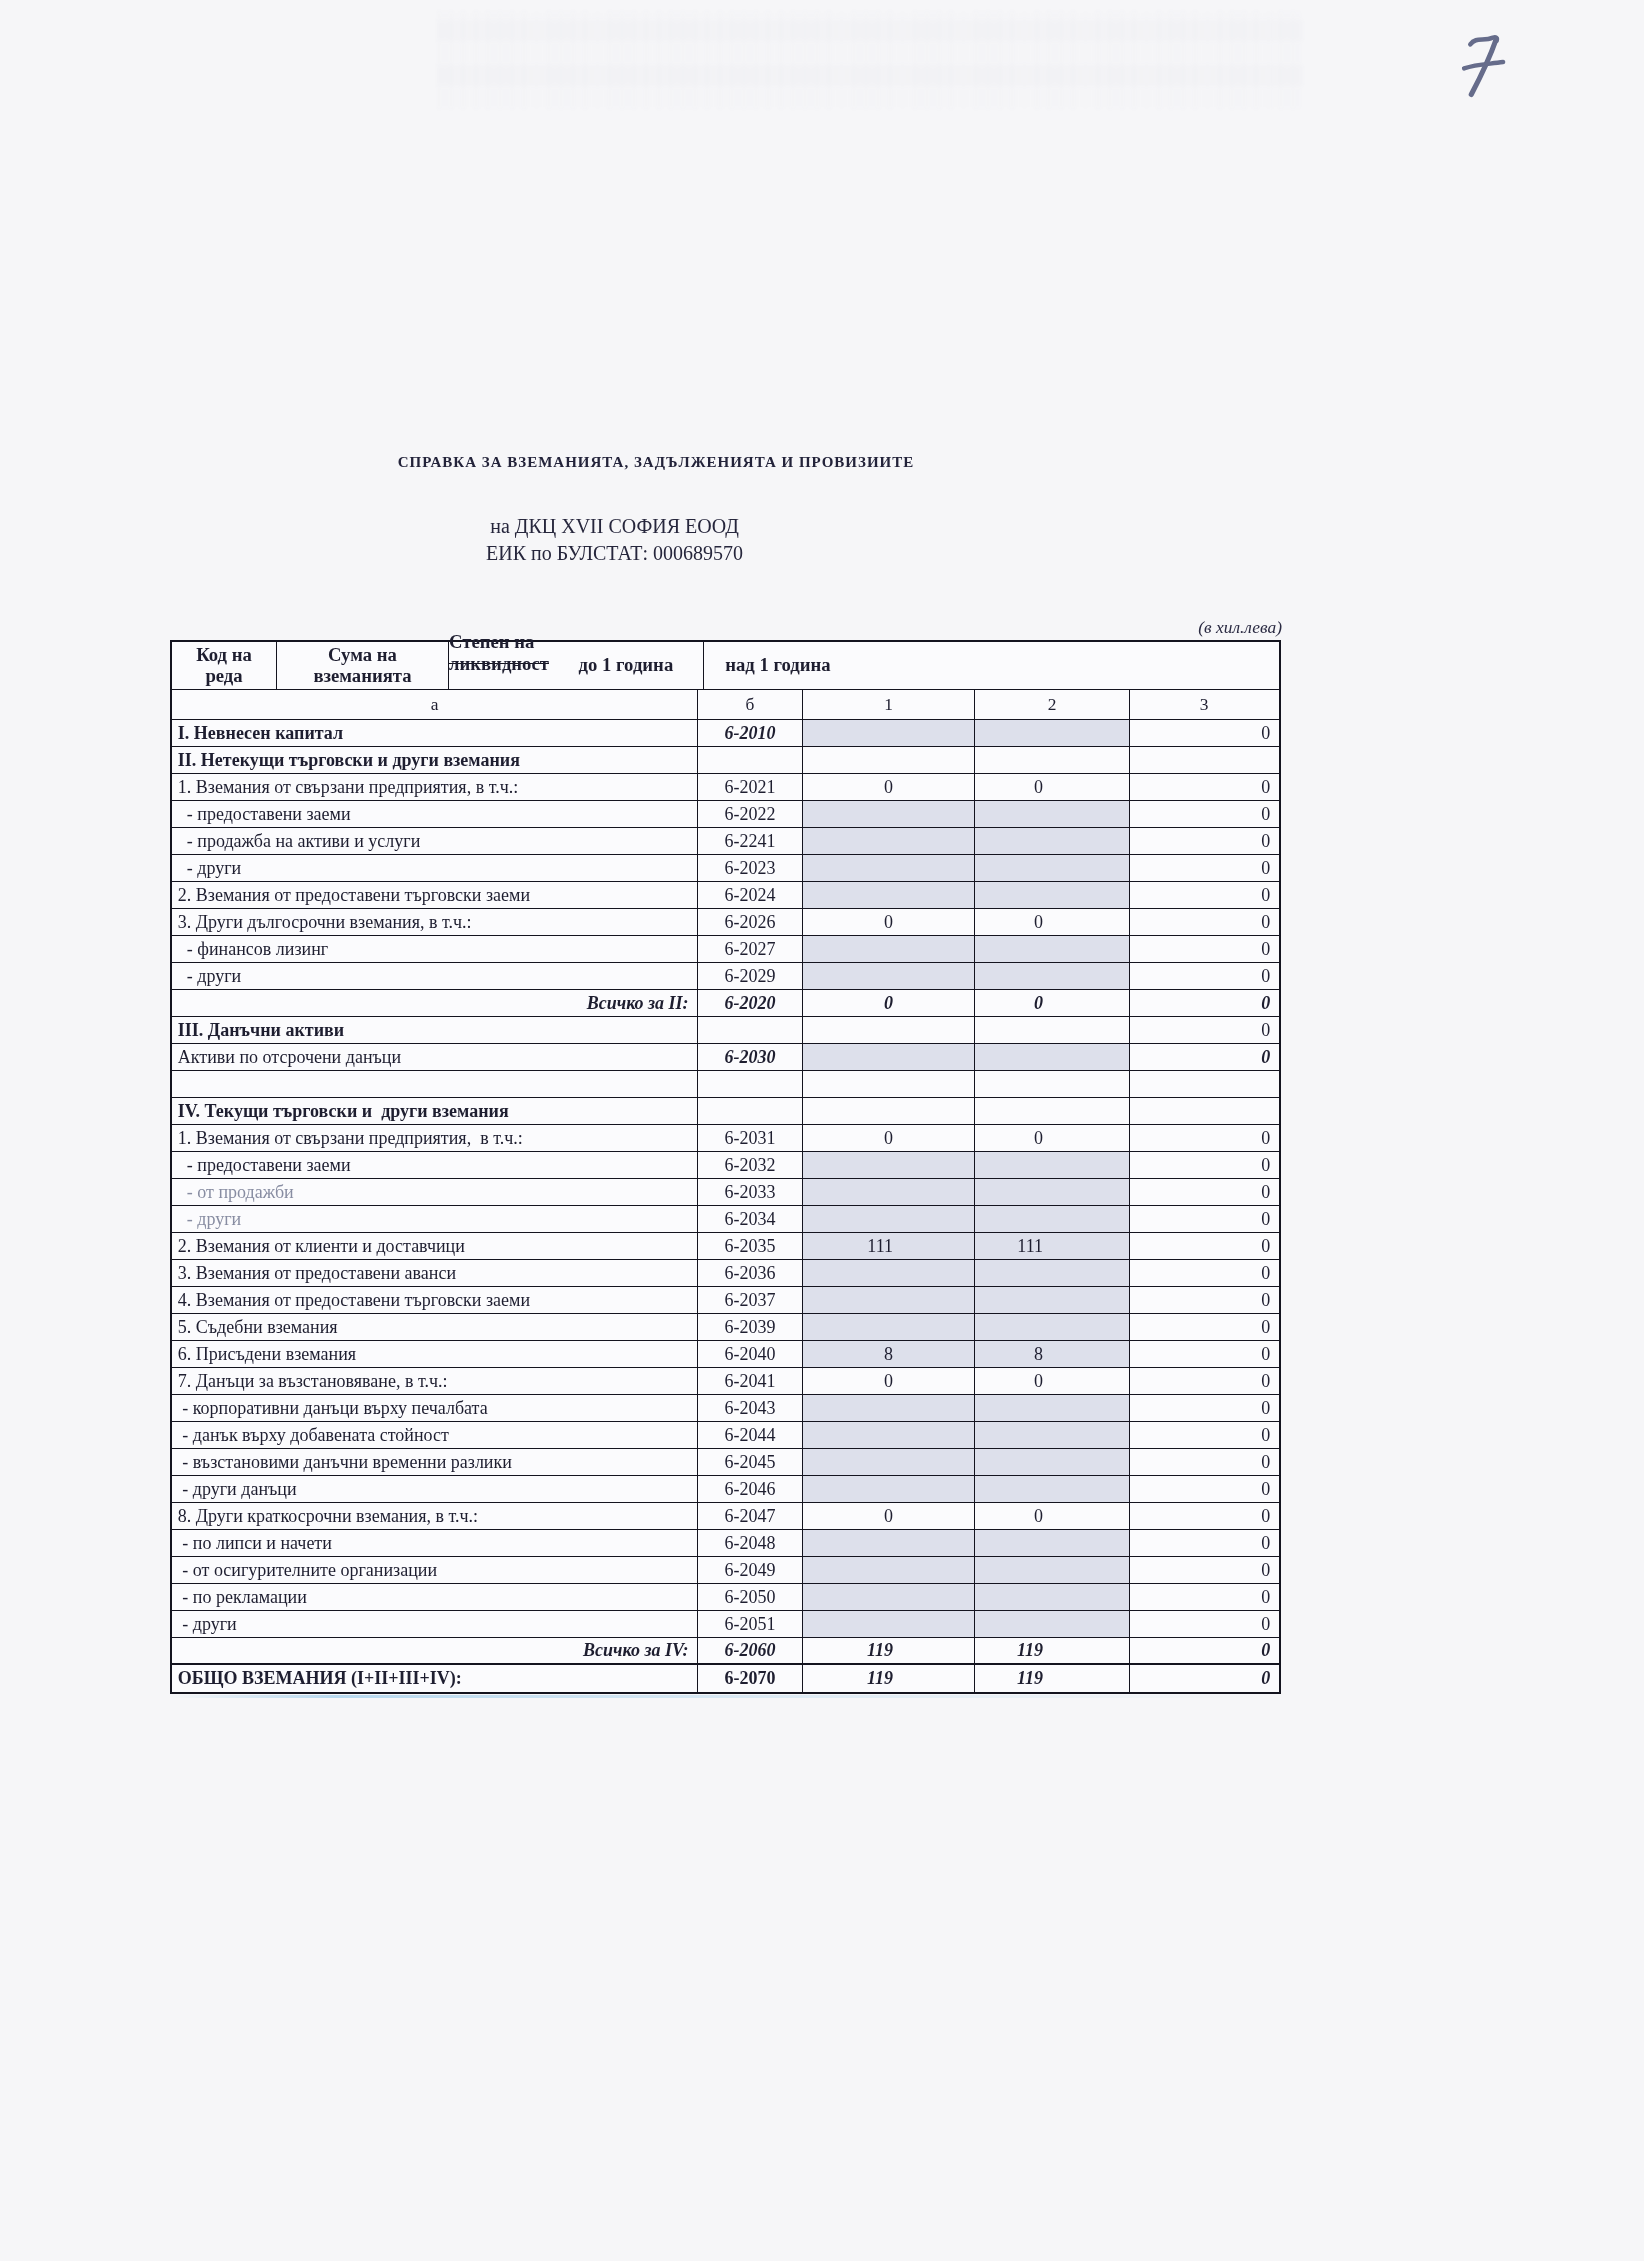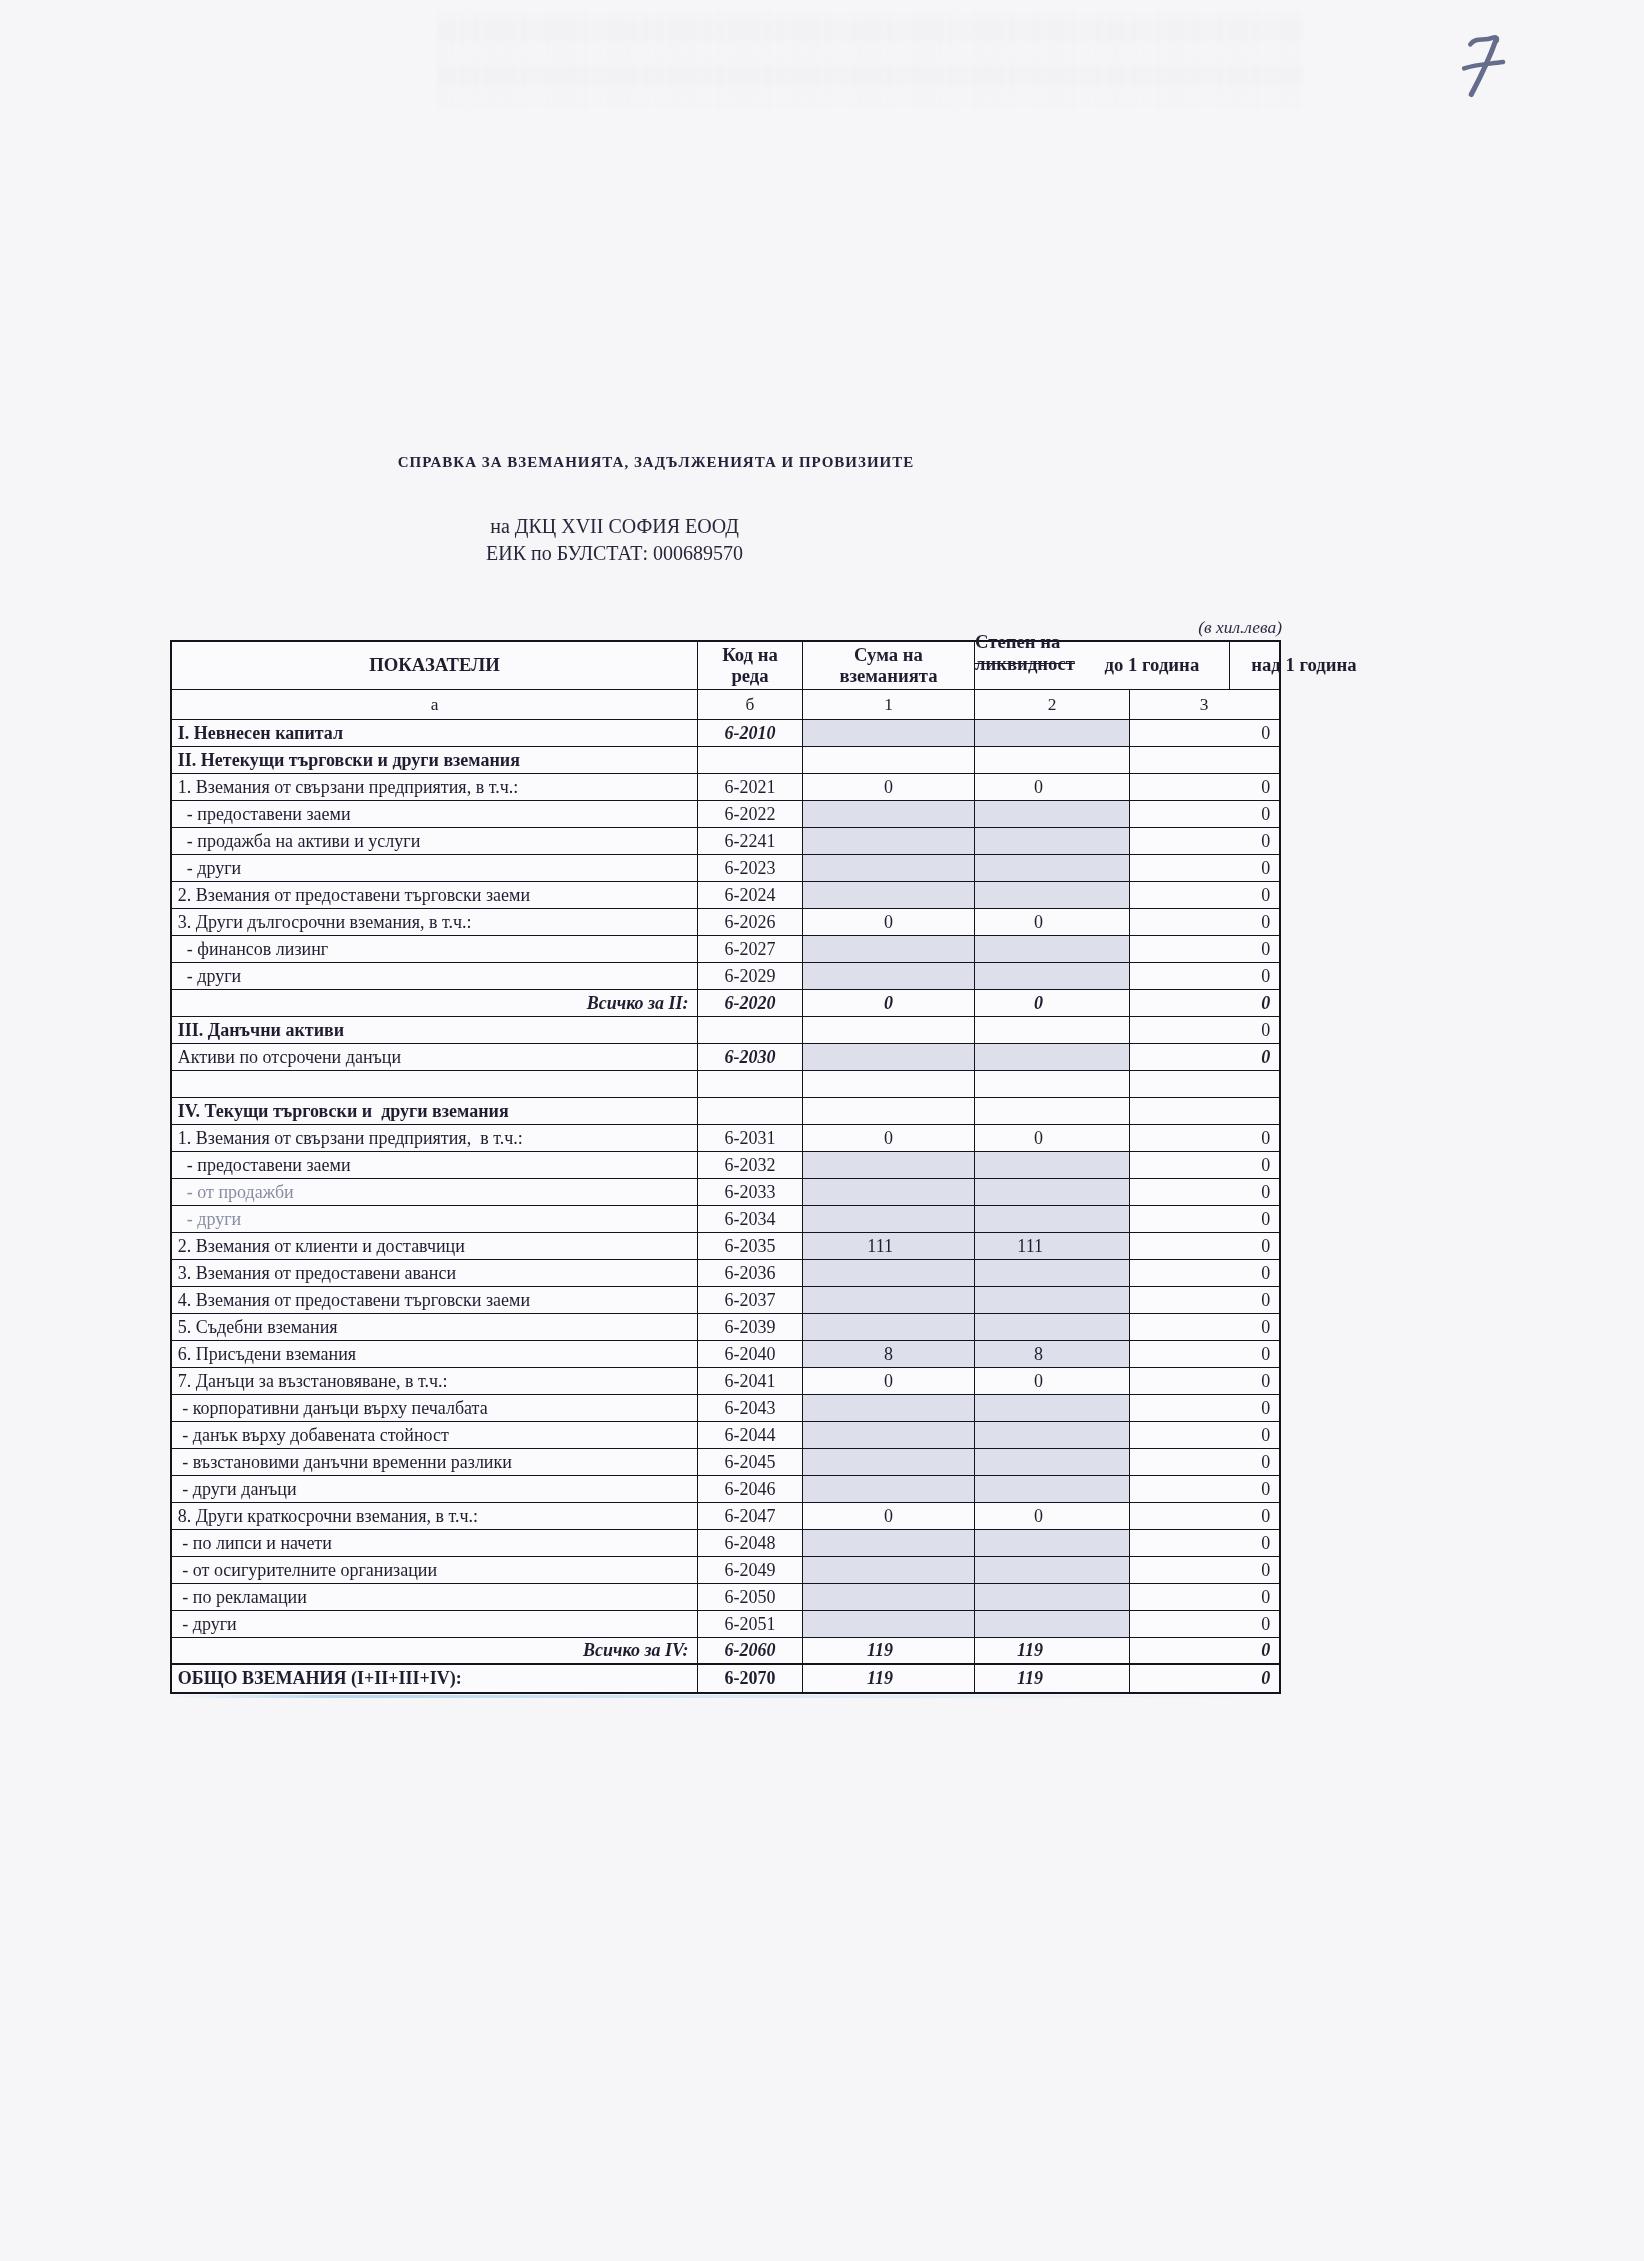--- a/index.html
+++ b/index.html
@@ -94,21 +94,20 @@
   <div class="doc-title">СПРАВКА ЗА ВЗЕМАНИЯТА, ЗАДЪЛЖЕНИЯТА И ПРОВИЗИИТЕ</div>
   <div class="doc-sub sub1">на ДКЦ XVII СОФИЯ ЕООД</div>
   <div class="doc-sub sub2">ЕИК по БУЛСТАТ: 000689570</div>
 
   <div class="section-label">А. ВЗЕМАНИЯ</div>
   <div class="units-note">(в хил.лева)</div>
 
   <div class="tbl">
 
     <div class="hrow">
-      <div class="hc c0">ПОКАЗАТЕЛИ</div>
       <div class="hc c1">
         <div>Код на</div>
         <div>реда</div>
       </div>
       <div class="hc c2">
         <div>Сума на</div>
         <div>вземанията</div>
       </div>
       <div class="hc34">
         <div class="hc34-top">Степен на ликвидност</div>

